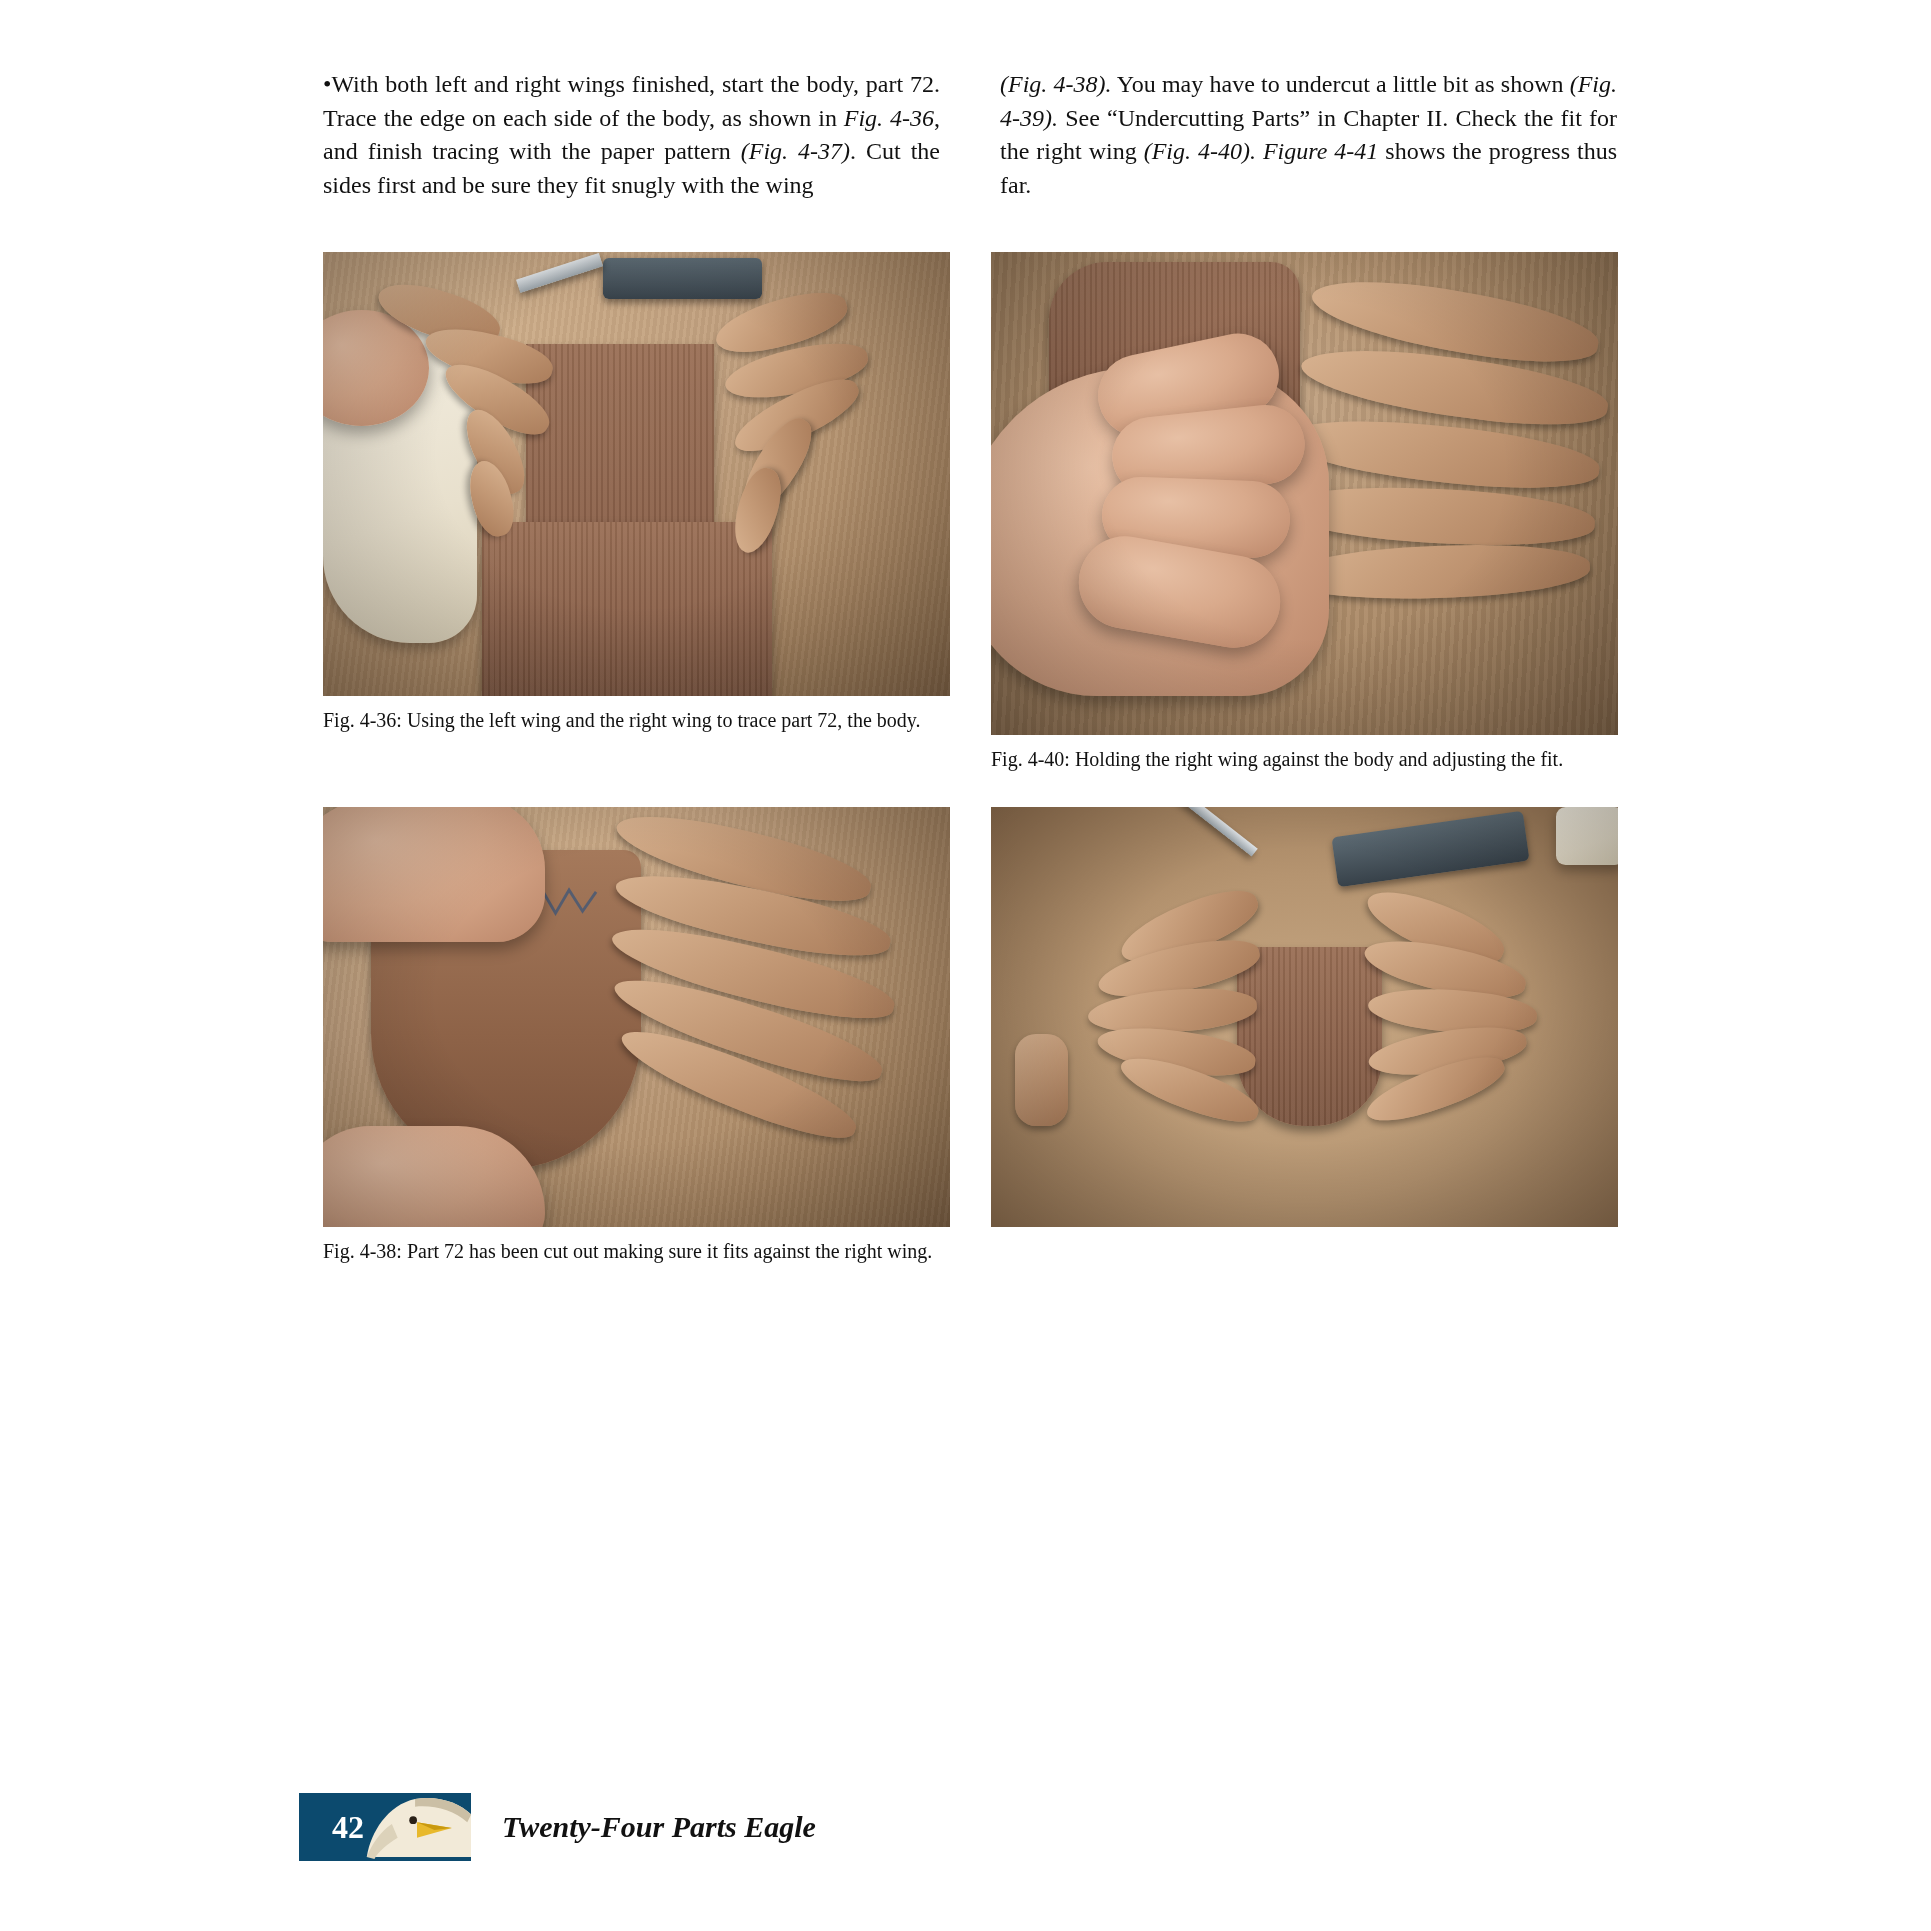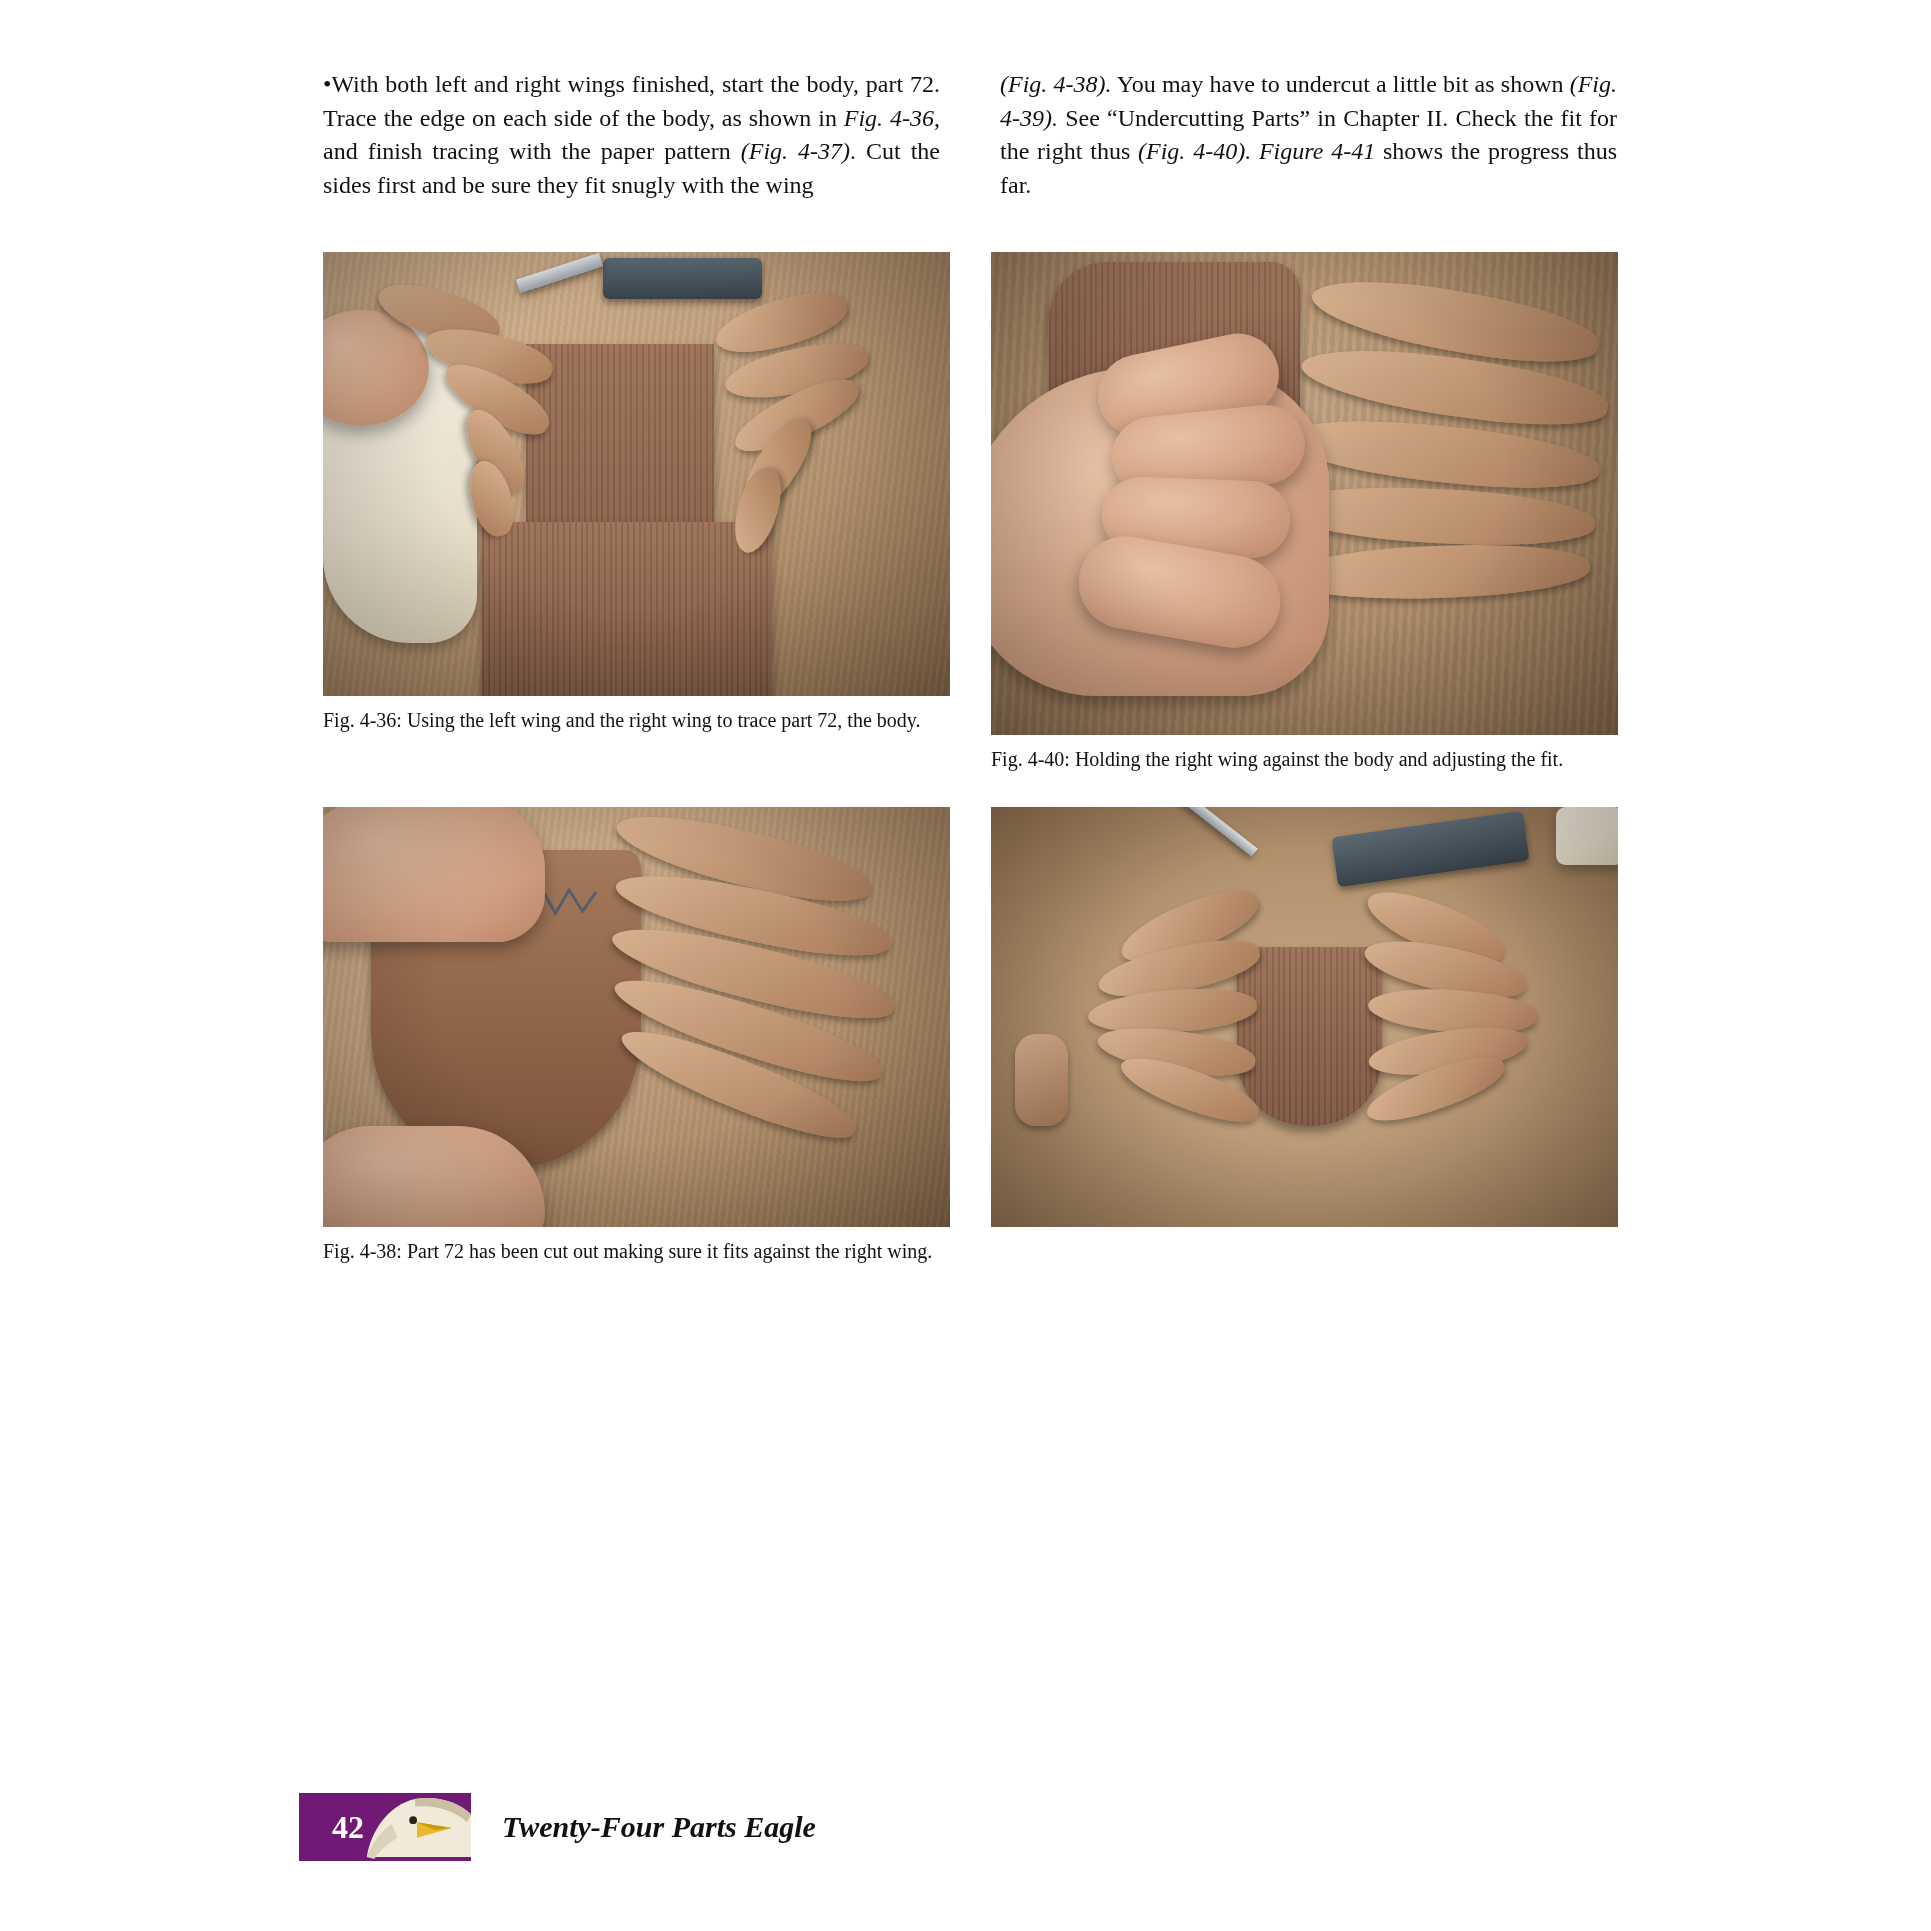--- a/index.html
+++ b/index.html
@@ -134,21 +134,21 @@
     left: 299px;
     bottom: 70px;
     display: flex;
     align-items: center;
     gap: 31px;
   }
   .footer-badge {
     position: relative;
     width: 172px;
     height: 68px;
-    background: #701a75;
+    background: #0c4a6e;
     overflow: hidden;
     display: flex;
     align-items: center;
   }
   .footer-pageno {
     position: relative;
     z-index: 3;
     color: #ffffff;
     font-size: 32px;
     font-weight: bold;
@@ -177,21 +177,21 @@
 
   <div class="content">
 
     <div class="intro">
 
       <div class="intro-col">
         <p><span class="bullet">•</span><span>With both left and right wings finished, start the body, part 72. Trace the edge on each side of the body, as shown in </span><span class="ital">Fig. 4-36</span><span>, and finish tracing with the paper pattern </span><span class="ital">(Fig. 4-37)</span><span>. Cut the sides first and be sure they fit snugly with the wing</span></p>
       </div>
 
       <div class="intro-col">
-        <p><span class="ital">(Fig. 4-38).</span><span> You may have to undercut a little bit as shown </span><span class="ital">(Fig. 4-39).</span><span> See “Undercutting Parts” in Chapter II. Check the fit for the right thus </span><span class="ital">(Fig. 4-40). Figure 4-41</span><span> shows the progress thus far.</span></p>
+        <p><span class="ital">(Fig. 4-38).</span><span> You may have to undercut a little bit as shown </span><span class="ital">(Fig. 4-39).</span><span> See “Undercutting Parts” in Chapter II. Check the fit for the right wing </span><span class="ital">(Fig. 4-40). Figure 4-41</span><span> shows the progress thus far.</span></p>
       </div>
 
     </div>
 
     <div class="fig-grid">
 
       <figure class="fig" style="margin:0;">
         <div class="fig-img">
           <div class="bench"></div>
           <div class="tool" style="left:280px;top:5.8px;width:159px;height:41px;border-radius:5.8px;"></div>

